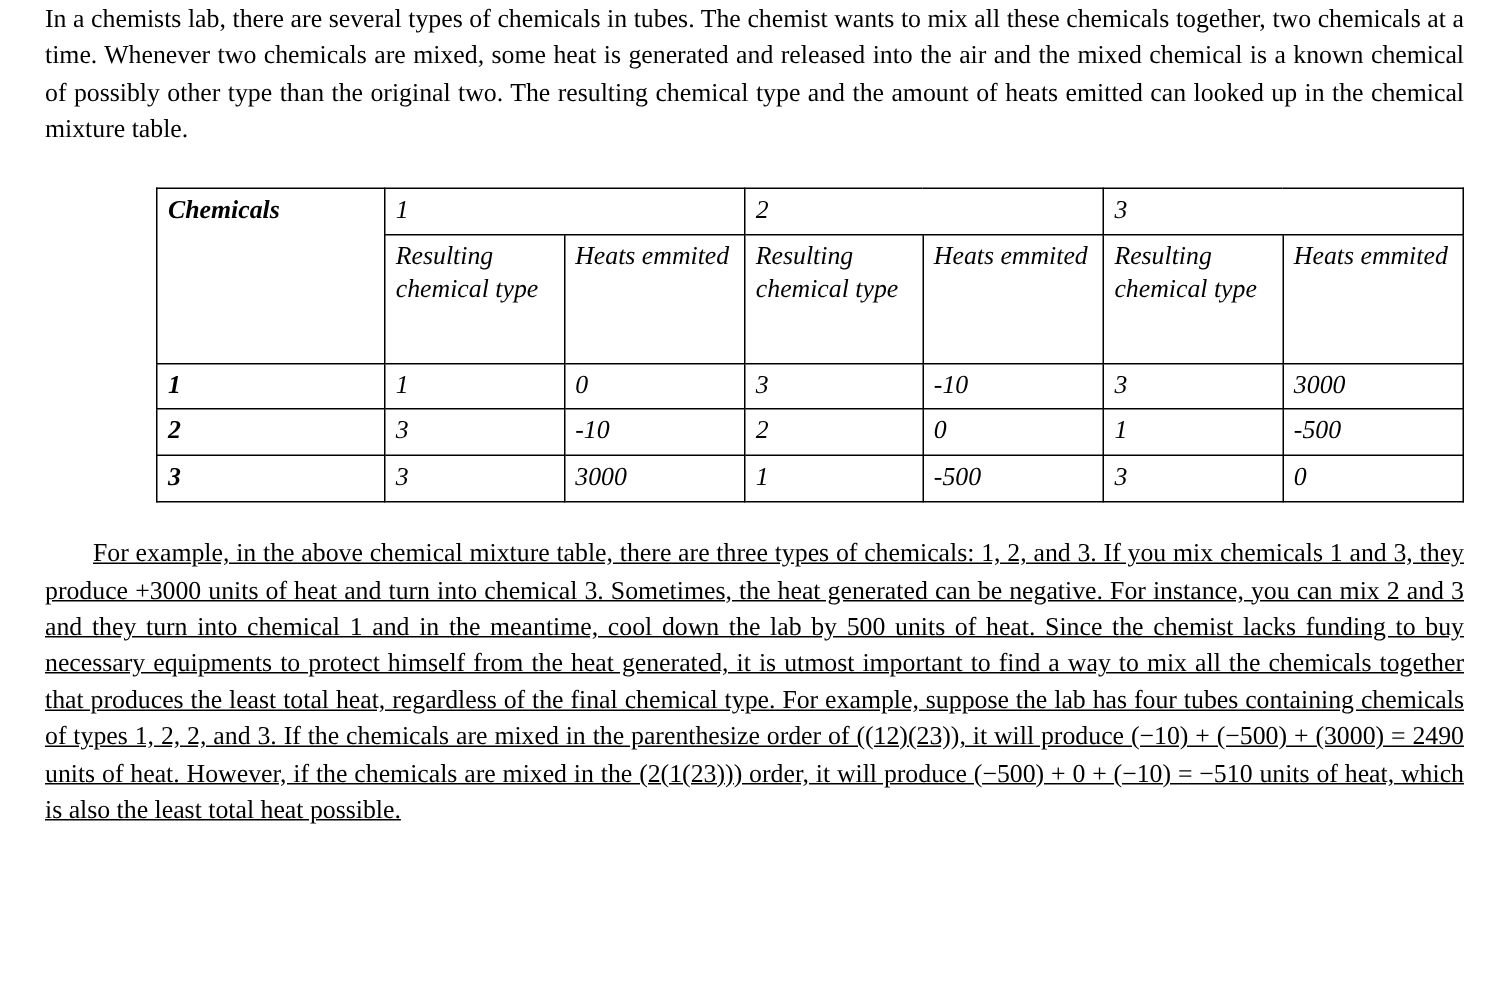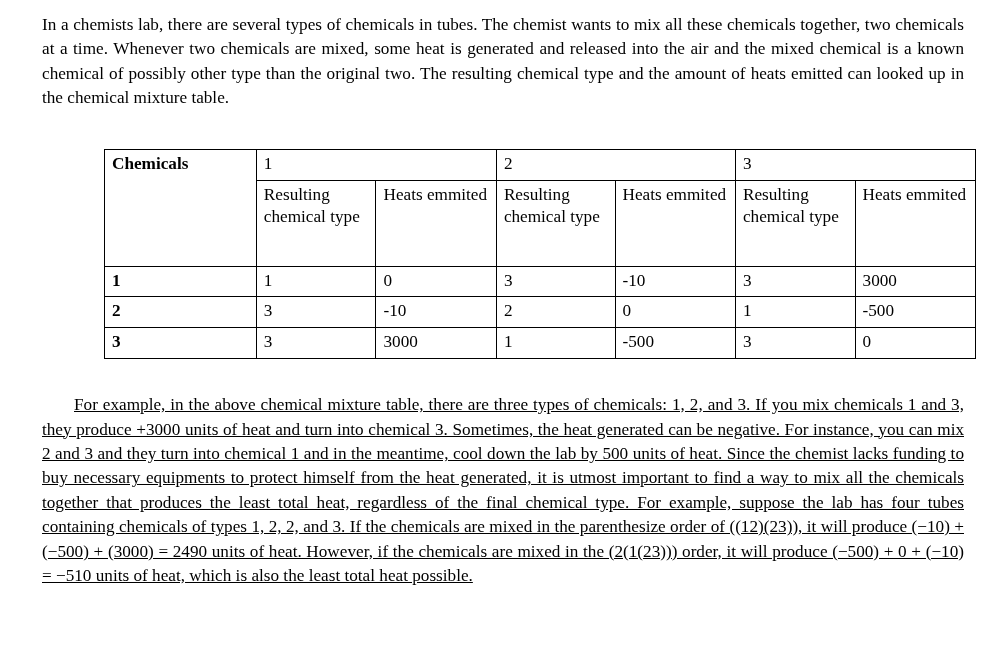--- a/index.html
+++ b/index.html
@@ -19,39 +19,40 @@
     width: 1006px;
     height: 656px;
     box-sizing: border-box;
     padding: 0 30px;
   }
   .para {
     font-size: 17.2px;
     line-height: 1.42;
     text-align: justify;
     text-justify: inter-word;
-    margin: 12px;
+    margin: 0;
   }
   .para-top {
     padding-top: 1px;
   }
   .indent {
     text-indent: 32px;
     text-decoration: underline;
   }
   .gap-before-table {
     height: 26px;
   }
   .gap-after-table {
     height: 22px;
   }
   .table-wrap {
     display: flex;
     justify-content: flex-start;
     padding-left: 74px;
+    font-style: italic;
   }
   table.mix {
     border-collapse: collapse;
     font-size: 17.2px;
     table-layout: fixed;
   }
   table.mix td, table.mix th {
     border: 1px solid #000000;
     padding: 3px 7px 4px 7px;
     vertical-align: top;

